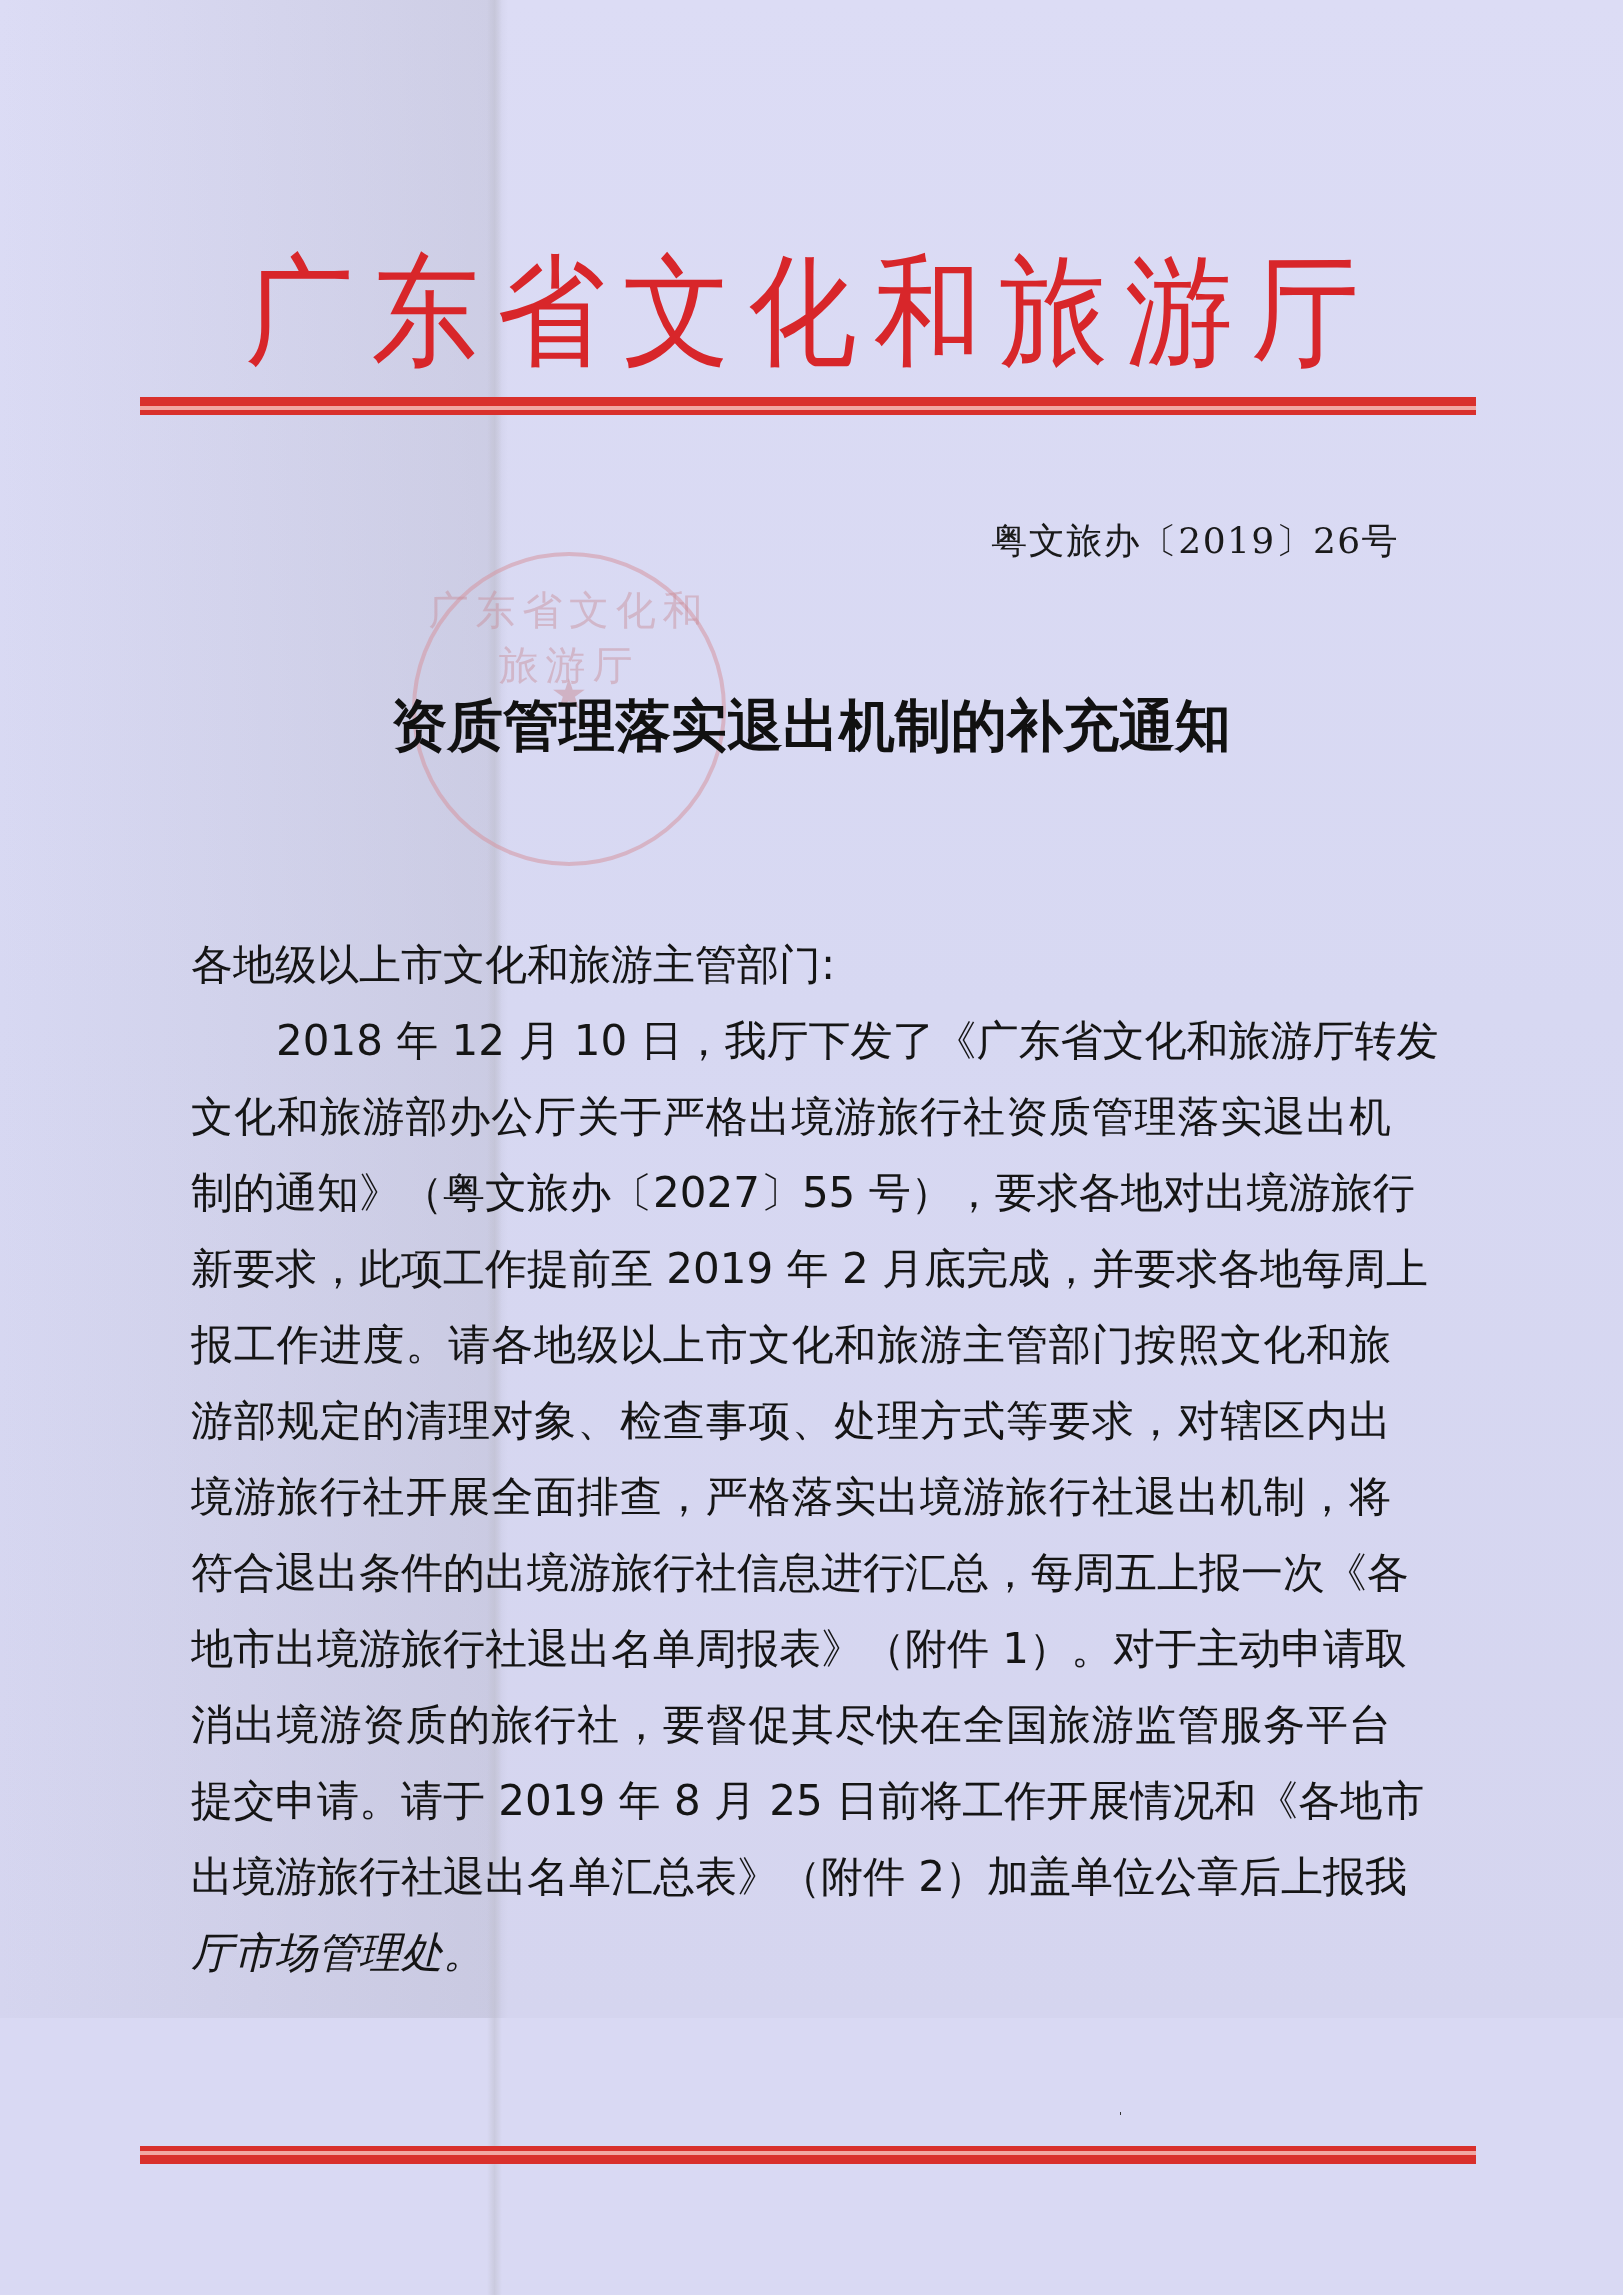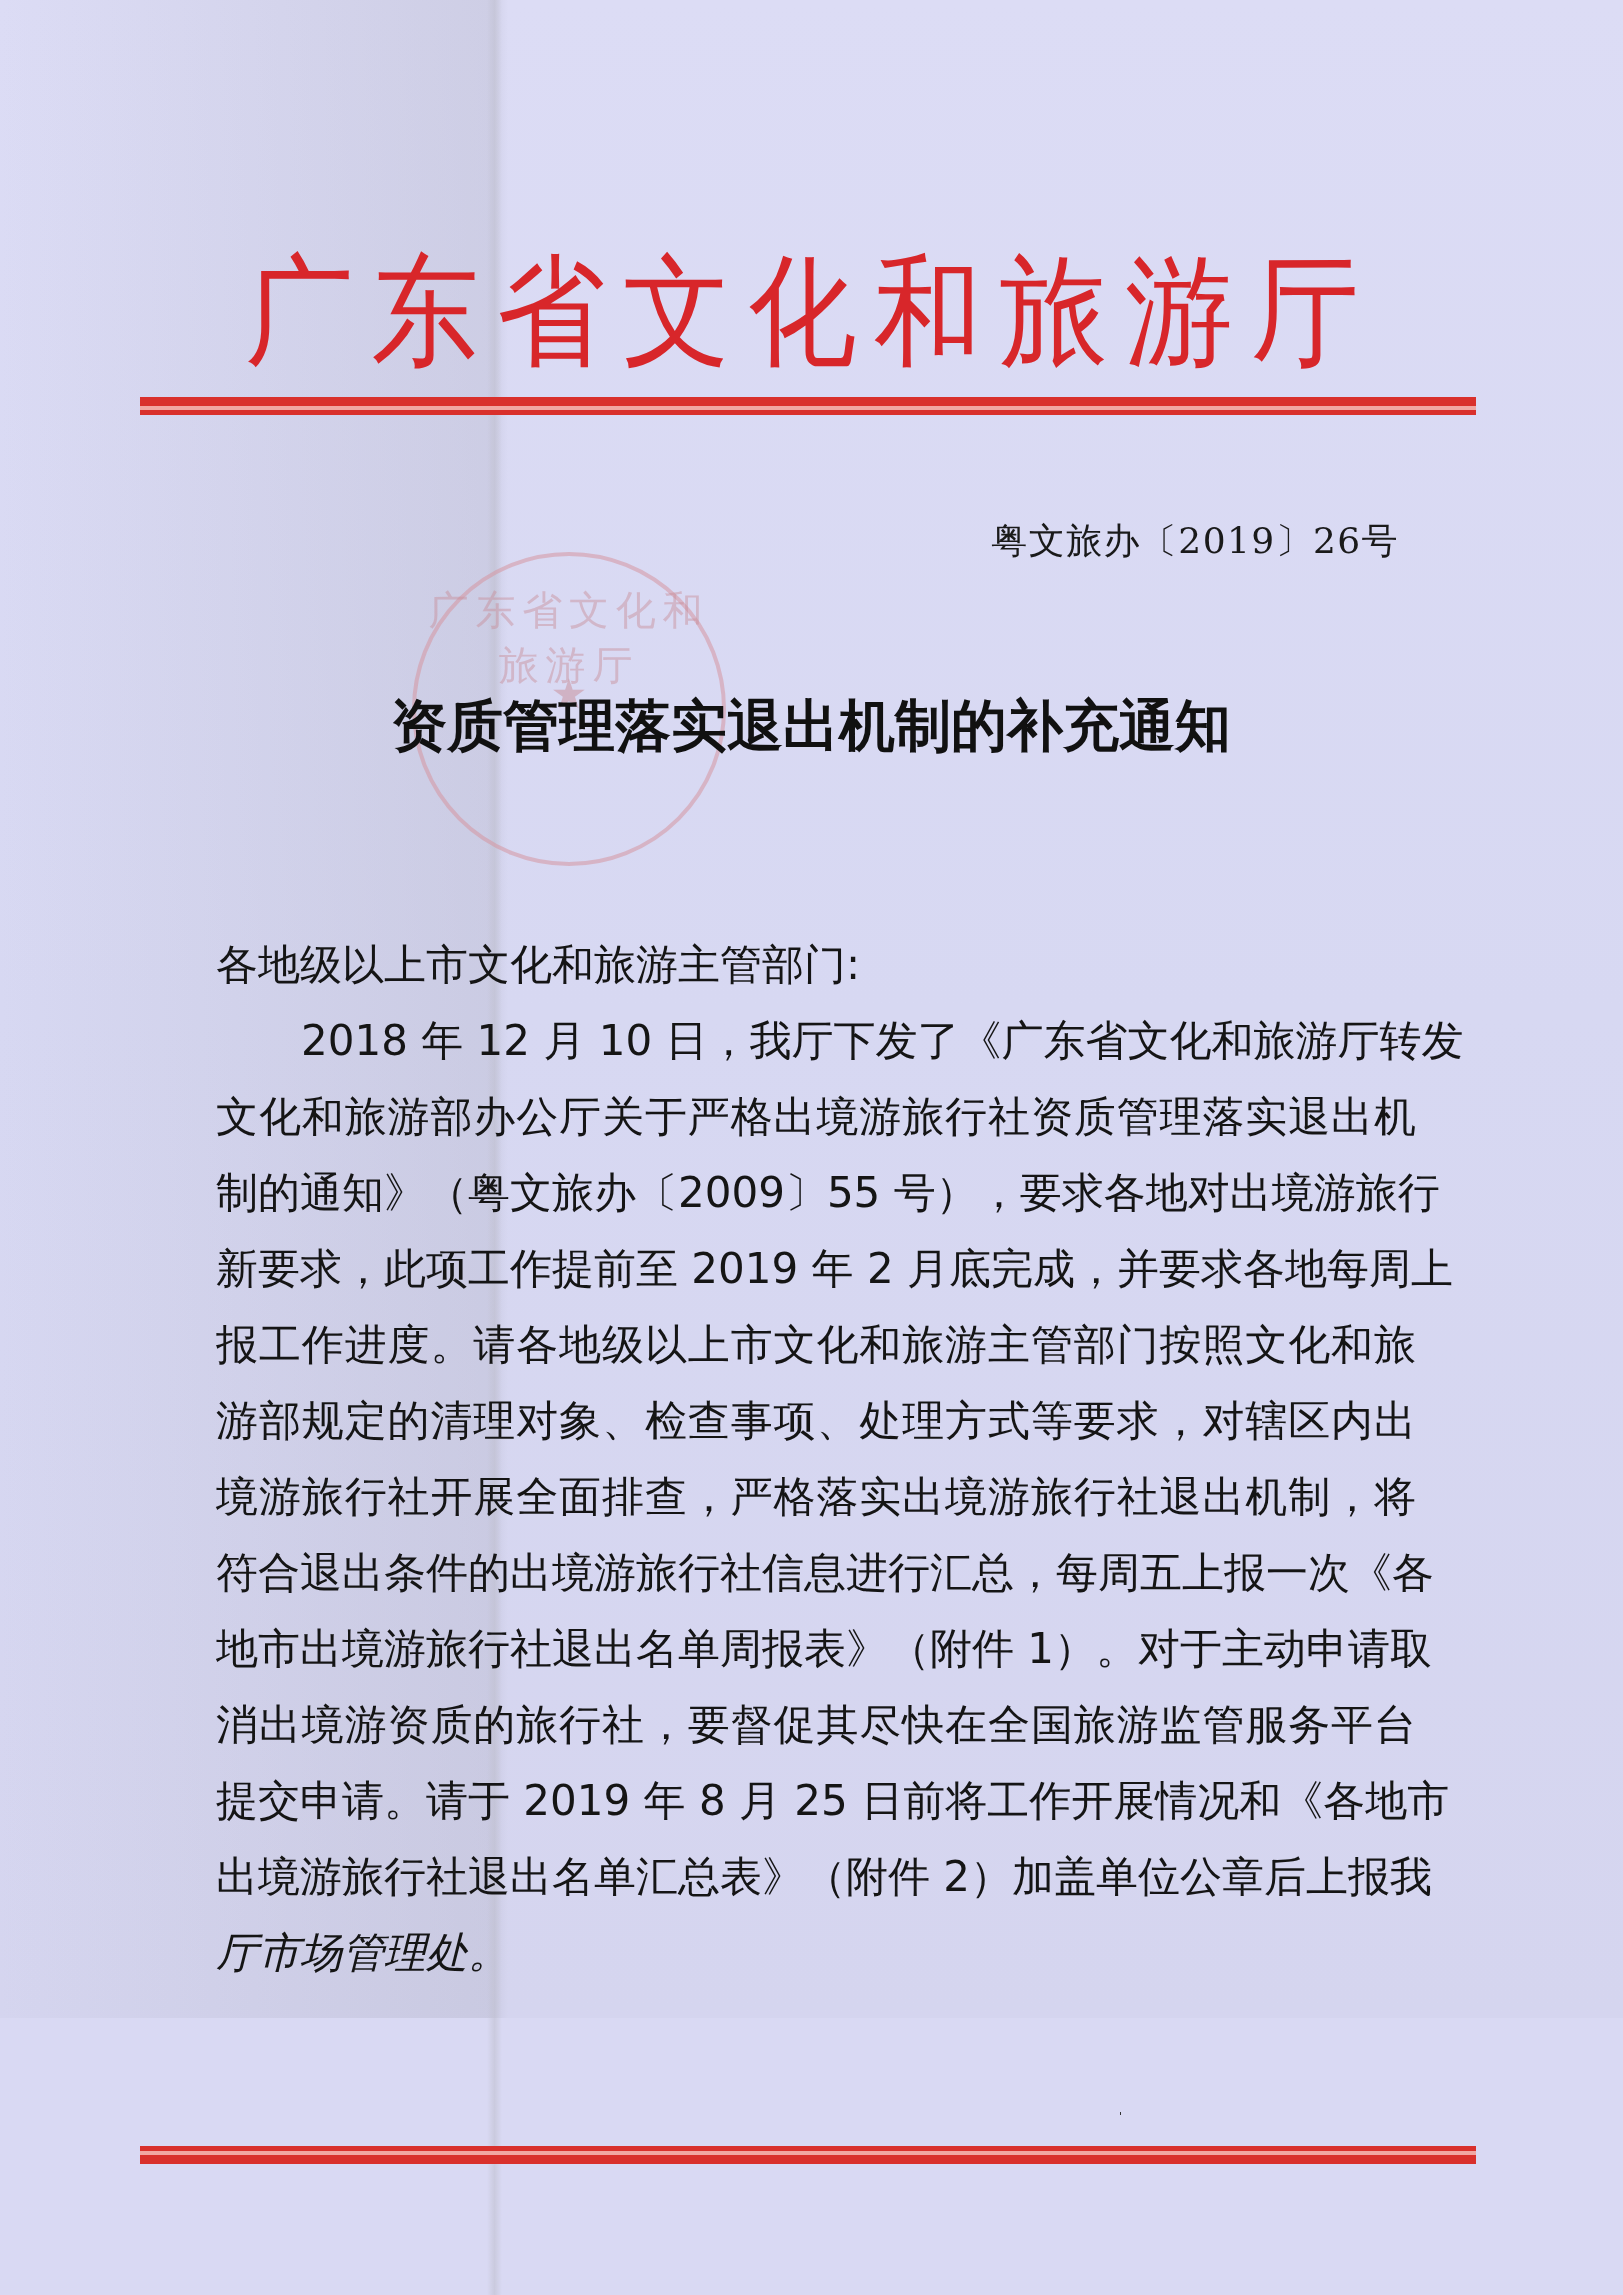--- a/index.html
+++ b/index.html
@@ -110,21 +110,21 @@
       width: 1282px;
       text-align: center;
       font-family: "DejaVu Serif", "Liberation Serif", serif;
       font-weight: bold;
       color: #111;
       font-size: 56px;
       line-height: 87px;
     }
     .body-text {
       position: absolute;
-      left: 216px;
+      left: 191px;
       top: 927px;
       width: 1200px;
       font-family: "DejaVu Sans", "Liberation Sans", sans-serif;
       color: #151515;
       font-size: 42px;
       line-height: 76px;
     }
     .body-text .line {
       display: block;
       white-space: nowrap;
@@ -175,21 +175,21 @@
   </div>
 
   <div class="title">
     <div>资质管理落实退出机制的补充通知</div>
   </div>
 
   <div class="body-text">
     <span class="salutation">各地级以上市文化和旅游主管部门:</span>
     <span class="line indent">2018 年 12 月 10 日，我厅下发了《广东省文化和旅游厅转发</span>
     <span class="line">文化和旅游部办公厅关于严格出境游旅行社资质管理落实退出机</span>
-    <span class="line">制的通知》（粤文旅办〔2009〕55 号），要求各地对出境游旅行</span>
+    <span class="line">制的通知》（粤文旅办〔2027〕55 号），要求各地对出境游旅行</span>
     <span class="line">新要求，此项工作提前至 2019 年 2 月底完成，并要求各地每周上</span>
     <span class="line">报工作进度。请各地级以上市文化和旅游主管部门按照文化和旅</span>
     <span class="line">游部规定的清理对象、检查事项、处理方式等要求，对辖区内出</span>
     <span class="line">境游旅行社开展全面排查，严格落实出境游旅行社退出机制，将</span>
     <span class="line">符合退出条件的出境游旅行社信息进行汇总，每周五上报一次《各</span>
     <span class="line">地市出境游旅行社退出名单周报表》（附件 1）。对于主动申请取</span>
     <span class="line">消出境游资质的旅行社，要督促其尽快在全国旅游监管服务平台</span>
     <span class="line">提交申请。请于 2019 年 8 月 25 日前将工作开展情况和《各地市</span>
     <span class="line">出境游旅行社退出名单汇总表》（附件 2）加盖单位公章后上报我</span>
     <span class="line last">厅市场管理处。</span>

